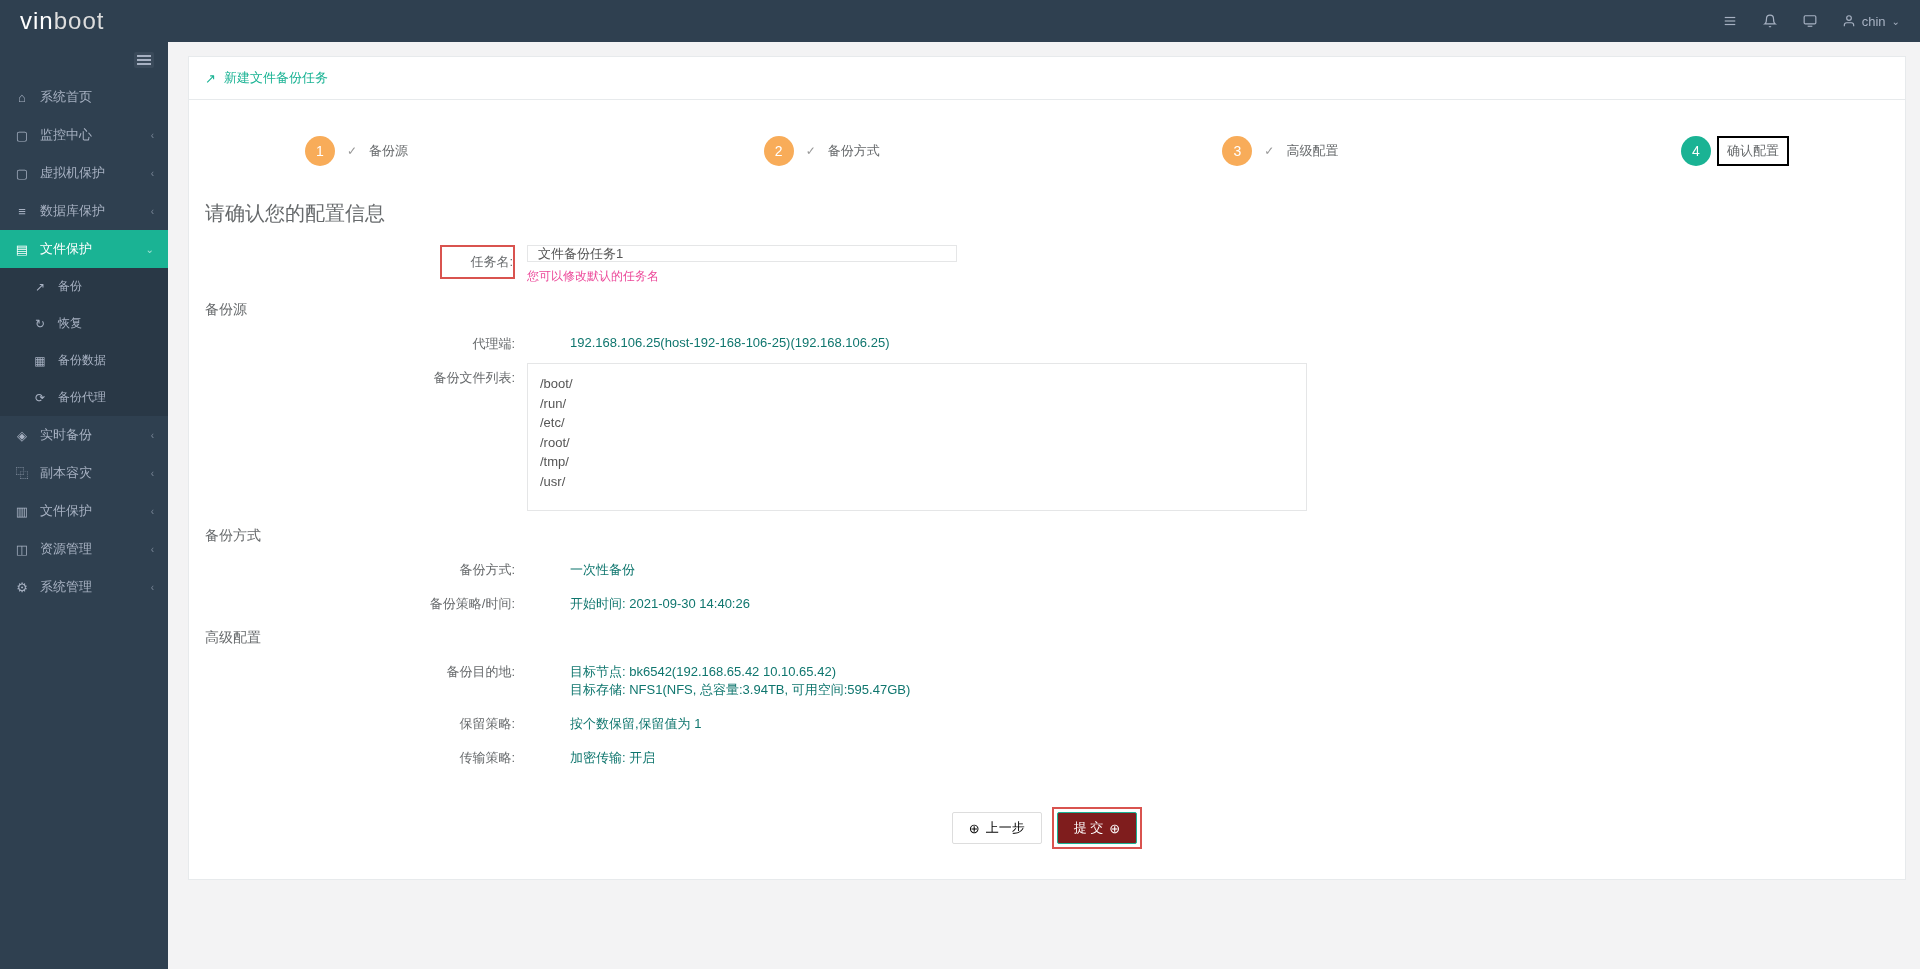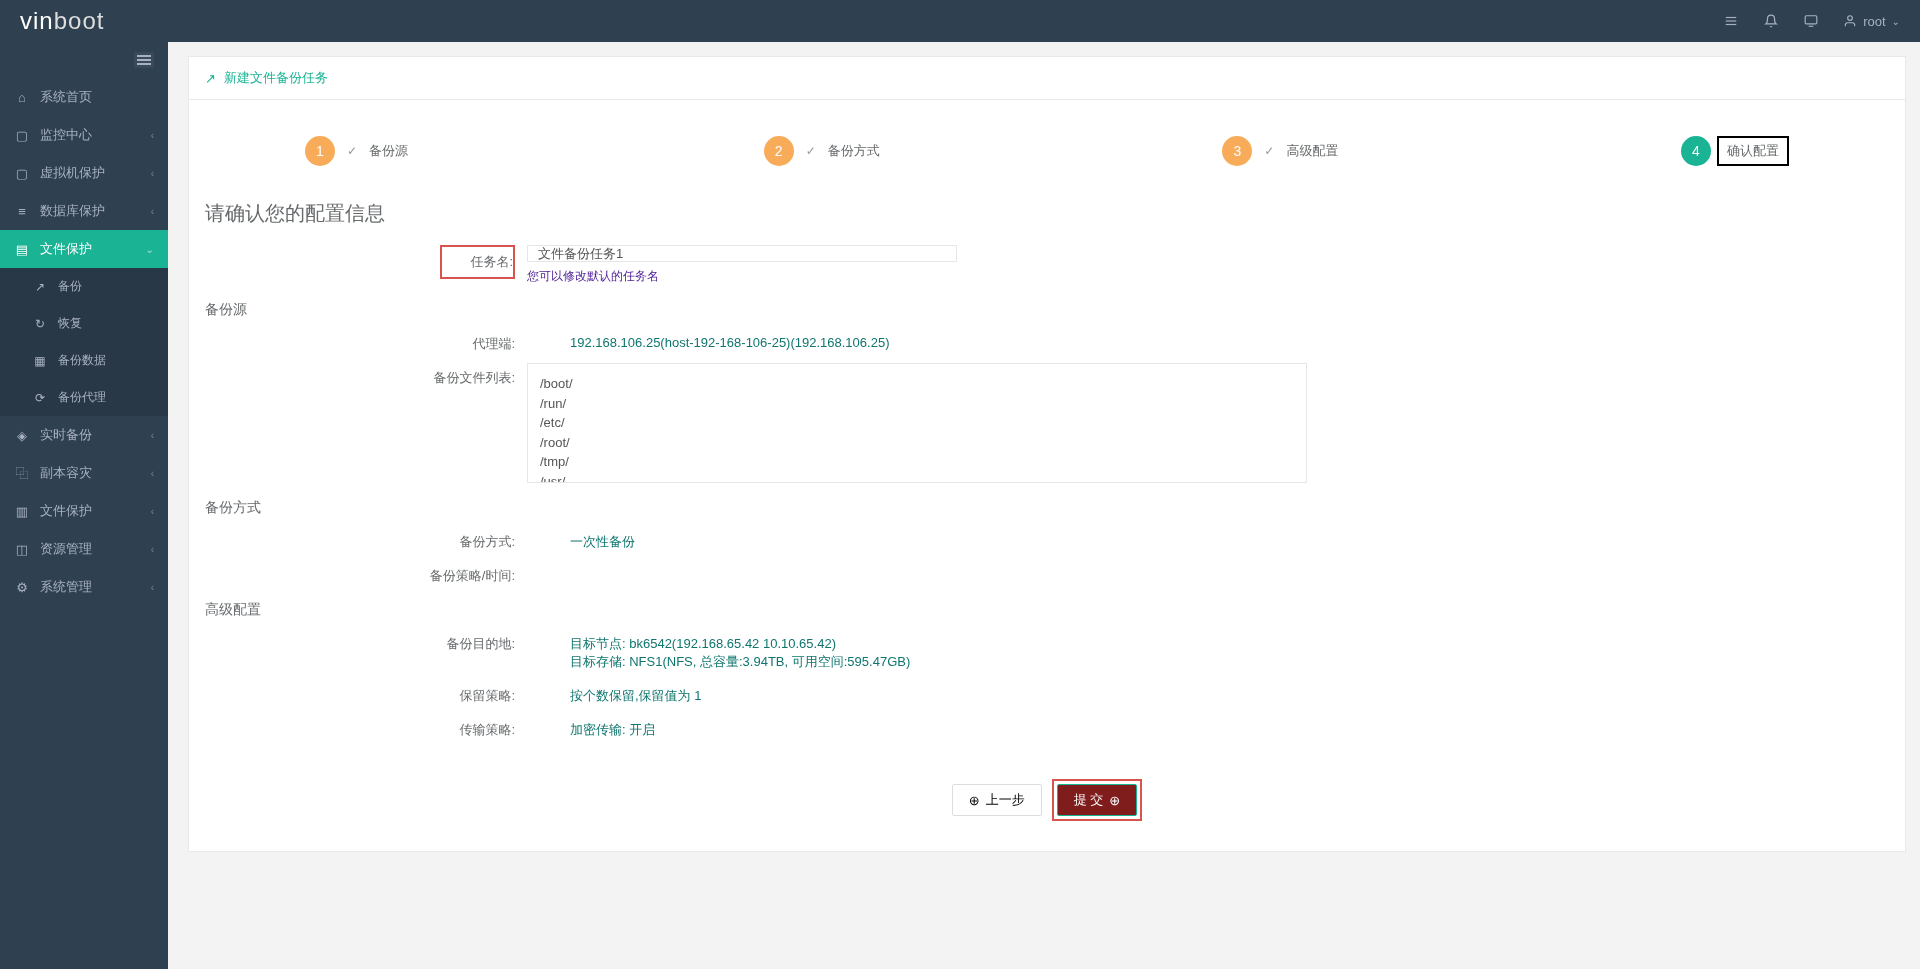--- a/index.html
+++ b/index.html
@@ -43,22 +43,22 @@
     
     .section-title { font-size: 20px; color: #676a6c; font-weight: 400; margin: 6px 0 18px 0; }
     .subsection-title { font-size: 14px; color: #676a6c; margin: 16px 0 10px 0; }
     
     .form-row { display: flex; margin-bottom: 10px; }
     .form-label { width: 322px; text-align: right; padding-right: 12px; padding-top: 6px; font-size: 13px; }
     .form-value { flex: 1; max-width: 800px; }
     .form-value.green { color: #0f766e; padding-top: 6px; margin-left: 43px; }
     .label-redbox { border: 2px solid #d9534f; padding: 6px 0 6px 28px; display: inline-block; }
     .input-text { width: 430px; padding: 0 10px; border: 1px solid #e5e6e7; font-size: 13px; color: #555; }
-    .hint { color: #4c1d95; font-size: 12px; margin-top: 6px; }
-    .file-list { width: 780px; height: 120px; border: 1px solid #e5e6e7; padding: 10px 12px; color: #555; font-size: 13px; line-height: 1.5; overflow-y: scroll; background: #fff; }
+    .hint { color: #ec4899; font-size: 12px; margin-top: 6px; }
+    .file-list { width: 780px; height: 148px; border: 1px solid #e5e6e7; padding: 10px 12px; color: #555; font-size: 13px; line-height: 1.5; overflow-y: scroll; background: #fff; }
     
     .footer-btns { display: flex; justify-content: center; align-items: center; gap: 10px; margin-top: 40px; }
     .btn { padding: 6px 16px; border: 1px solid #ddd; background: #fff; cursor: pointer; font-size: 13px; display: inline-flex; align-items: center; gap: 6px; border-radius: 2px; }
     .btn-primary { background: #7f1d1d; color: #fff; border-color: #1ab394; }
     .submit-box { border: 2px solid #d9534f; padding: 3px; }
     
     svg { width: 14px; height: 14px; }
   </style>
 </head>
 <body>
@@ -85,21 +85,21 @@
         <svg viewBox="0 0 24 24" fill="none" stroke="#a7b1c2" stroke-width="2">
           <rect x="2" y="3" width="20" height="14" rx="2"></rect>
           <line x1="8" y1="21" x2="16" y2="21"></line>
         </svg>
       </span>
     <div class="user-menu">
       <svg viewBox="0 0 24 24" fill="none" stroke="#a7b1c2" stroke-width="2">
           <path d="M20 21v-2a4 4 0 0 0-4-4H8a4 4 0 0 0-4 4v2"></path>
           <circle cx="12" cy="7" r="4"></circle>
         </svg>
-      <span>root</span>
+      <span>chin</span>
       <span style="font-size:10px;">⌄</span>
     </div>
   </div>
 </div>
 
 <div class="layout">
   <div class="sidebar">
     <div class="sidebar-toggle">
       <div class="hamburger">
           <span></span>
@@ -236,20 +236,21 @@
           </div>
         </div>
 
         <div class="subsection-title">备份方式</div>
         <div class="form-row">
           <div class="form-label">备份方式:</div>
           <div class="form-value green">一次性备份</div>
         </div>
         <div class="form-row">
           <div class="form-label">备份策略/时间:</div>
+          <div class="form-value green">开始时间: 2021-09-30 14:40:26</div>
         </div>
 
         <div class="subsection-title">高级配置</div>
         <div class="form-row">
           <div class="form-label">备份目的地:</div>
           <div class="form-value green">
             <div>目标节点: bk6542(192.168.65.42 10.10.65.42)</div>
             <div>目标存储: NFS1(NFS, 总容量:3.94TB, 可用空间:595.47GB)</div>
           </div>
         </div>

